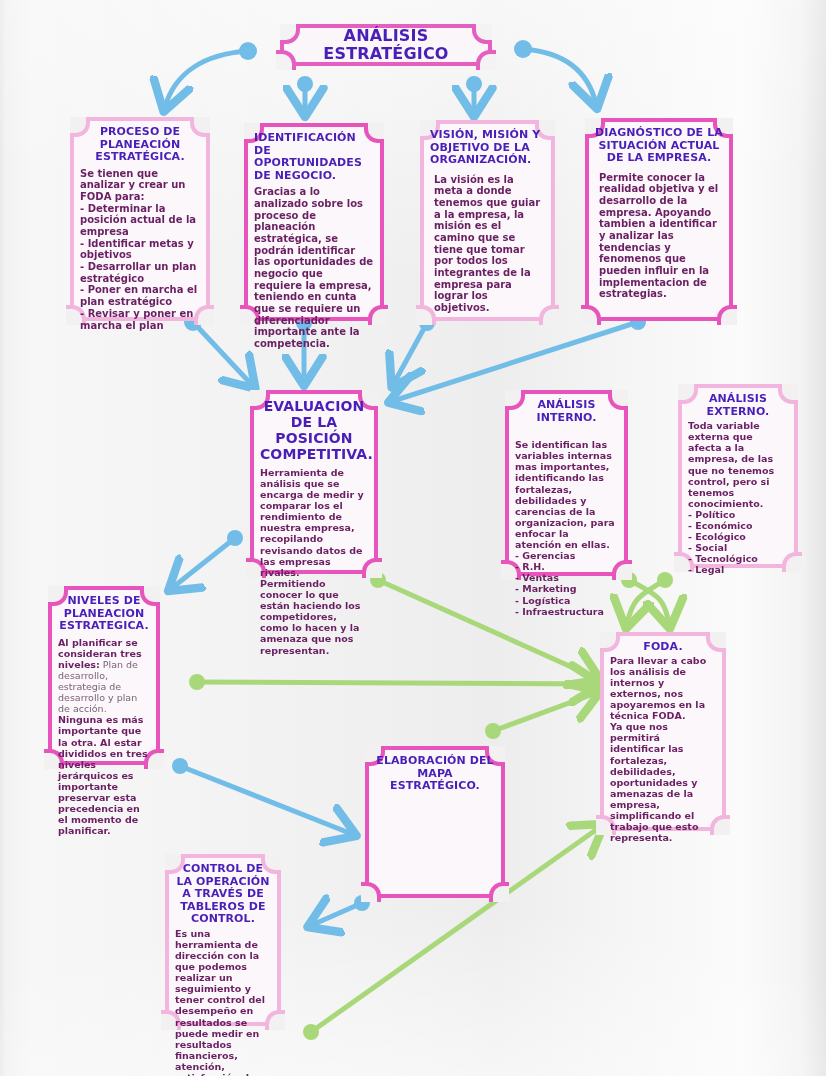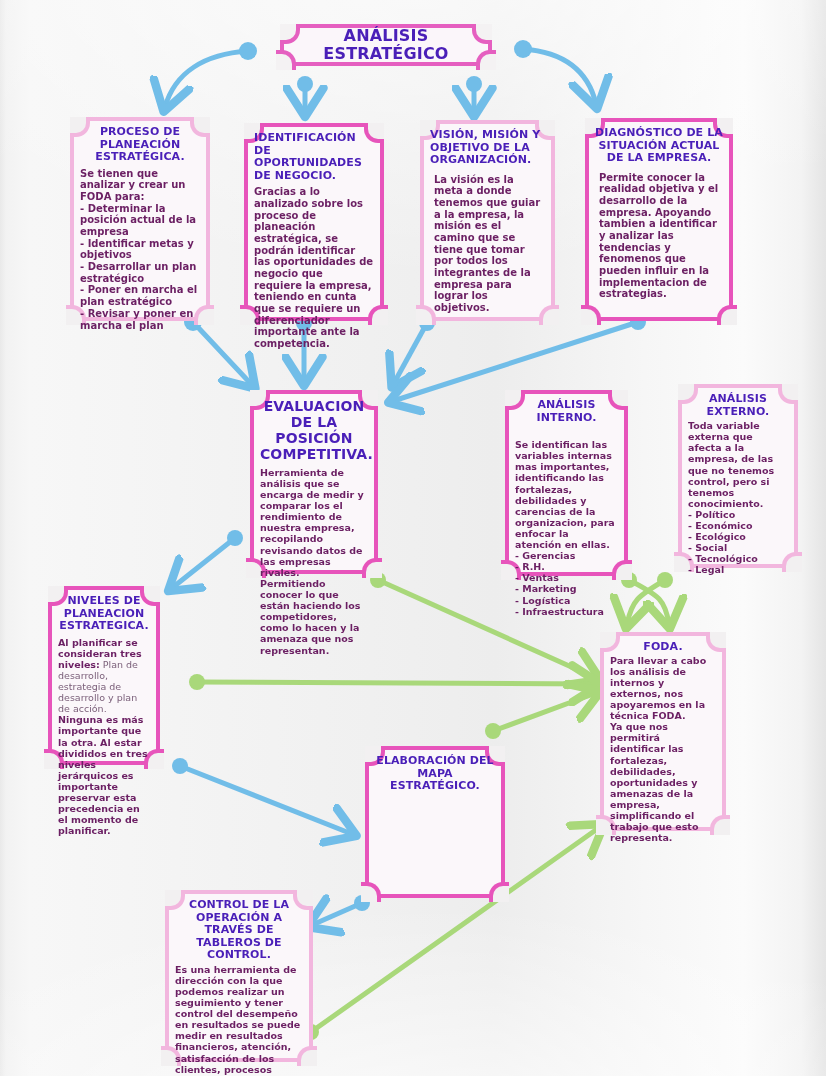--- a/index.html
+++ b/index.html
@@ -108,21 +108,21 @@
   #n3{left:420px;top:120px;width:135px;height:201px;}
   #n4{left:585px;top:118px;width:148px;height:203px;}
 
   #n5{left:250px;top:390px;width:128px;height:184px;}
   #n6{left:505px;top:390px;width:123px;height:186px;}
   #n7{left:678px;top:384px;width:120px;height:184px;}
 
   #n8{left:48px;top:586px;width:112px;height:179px;}
   #n9{left:600px;top:632px;width:126px;height:199px;}
   #n10{left:357px;top:746px;width:140px;height:152px;margin-left:8px;}
-  #n11{left:165px;top:890px;width:148px;height:172px;}
+  #n11{left:165px;top:854px;width:116px;height:172px;}
 </style>
 </head>
 <body>
 
 <div id="canvas">
 
   <svg id="arrows" viewBox="0 0 826 1076" xmlns="http://www.w3.org/2000/svg">
     <defs>
       <marker id="ab" markerWidth="9" markerHeight="9" refX="5.4" refY="4.5" orient="auto" markerUnits="strokeWidth">
         <path d="M0.6,0.8 L6.4,4.5 L0.6,8.2" fill="none" stroke="#71bde8" stroke-width="1.7" stroke-linecap="round" stroke-linejoin="round"></path>

